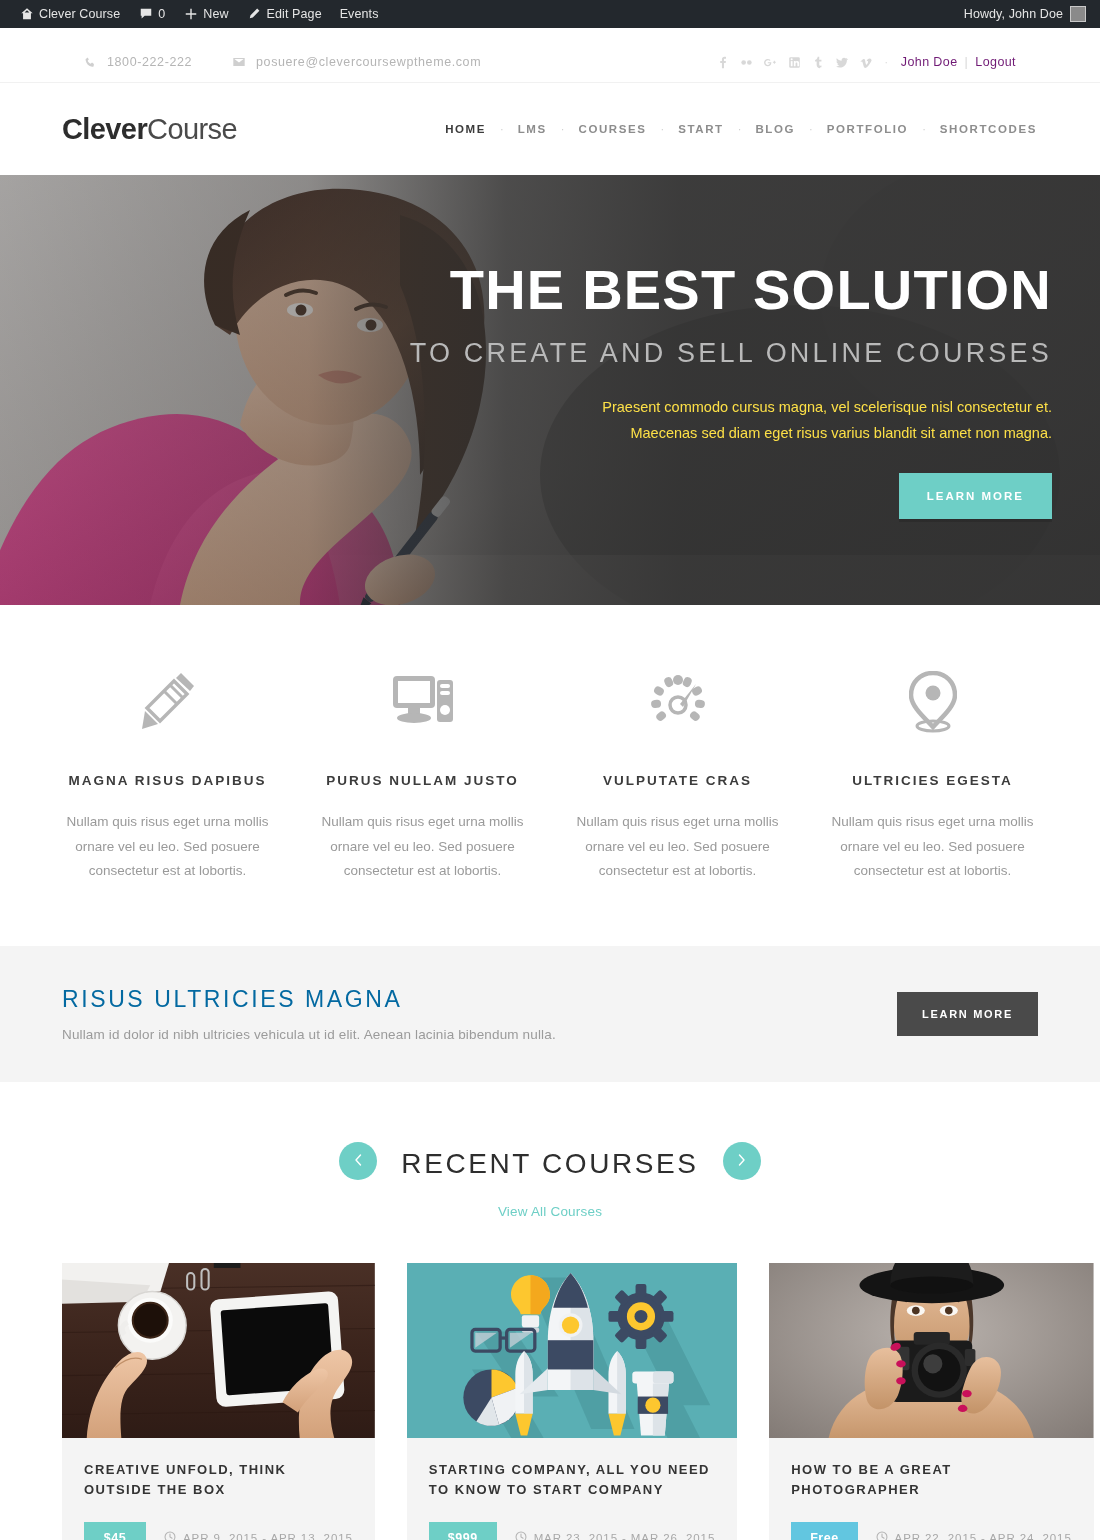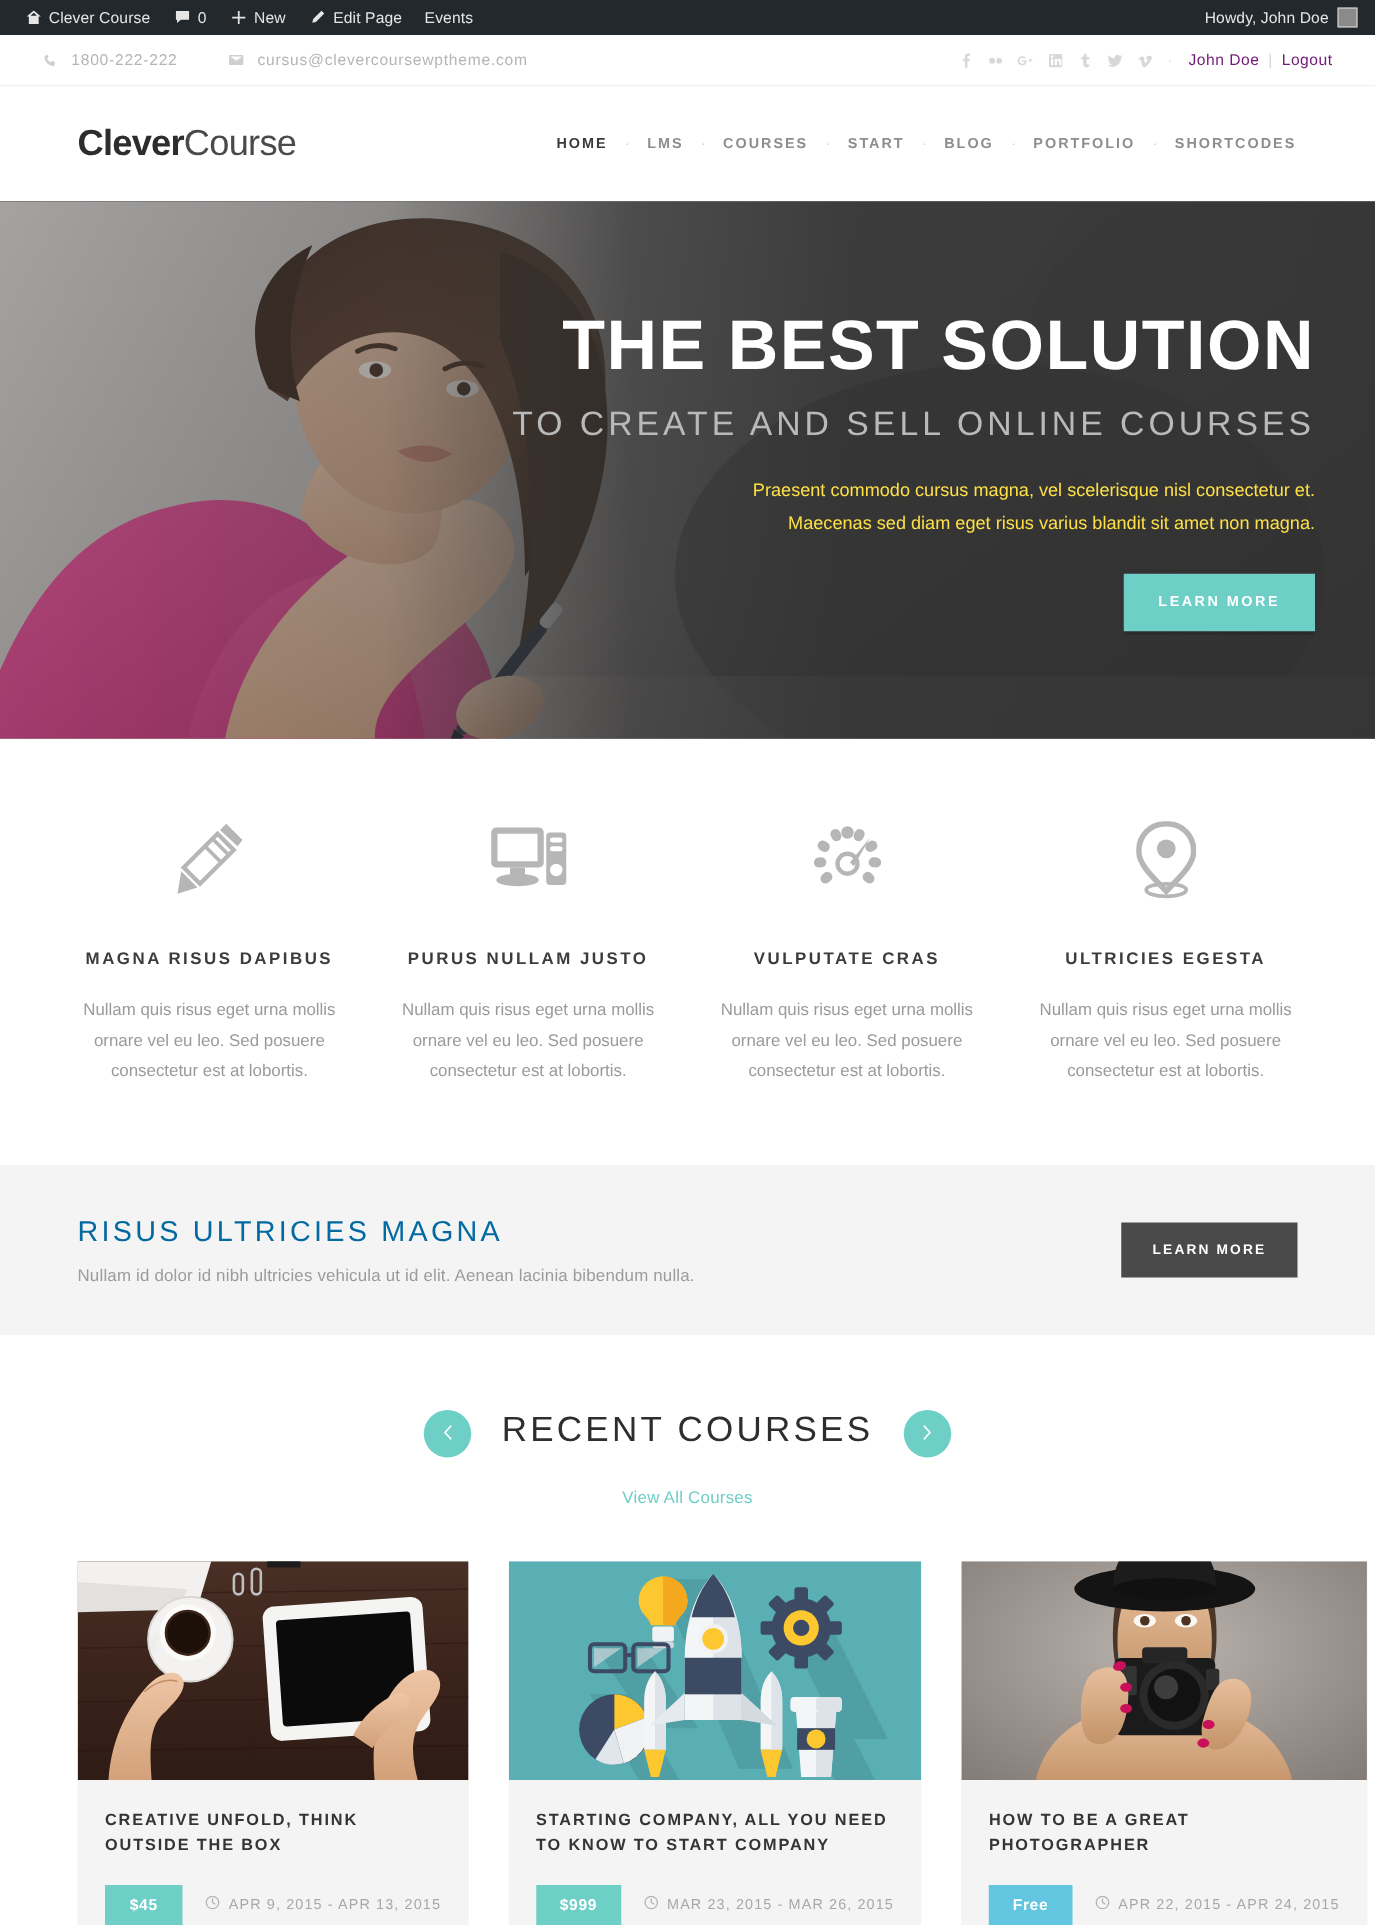--- a/index.html
+++ b/index.html
@@ -27,22 +27,22 @@
   .ab-right { margin-left:auto; display:flex; align-items:center; gap:7px; padding-right:4px; }
   .ab-avatar {
     width:16px; height:16px; background:#8a8a8a; border:1px solid #c9c9c9; display:inline-block;
   }
   .ab-icon { display:inline-flex; width:15px; height:15px; align-items:center; justify-content:center; }
   .ab-icon svg { display:block; }
 
   
   .topbar {
     height:40px; display:flex; align-items:center;
-    padding:0 34px; font-size:12.5px; color:#b5b5b5;
-    letter-spacing:.6px; background:#fff;
+    padding:0 84px; font-size:12.5px; color:#b5b5b5;
+    letter-spacing:.6px; background:#fff;margin-top:14px;
   }
   .tb-group { display:flex; align-items:center; gap:10px; margin-right:40px; }
   .tb-group .ico { color:#cfcfcf; display:inline-flex; }
   .tb-right { margin-left:auto; display:flex; align-items:center; gap:0; }
   .social {
     display:flex; align-items:center; gap:0;
   }
   .social a {
     width:24px; height:24px; display:flex; align-items:center; justify-content:center;
     color:#d8d8d8; text-decoration:none; font-size:15px;
@@ -124,21 +124,21 @@
   .cta p { font-size:13.5px; color:#9b9b9b; letter-spacing:.15px; }
   .btn-dark {
     background:#4a4a4a; color:#fff; border:none; cursor:pointer;
     font-size:11px; font-weight:bold; letter-spacing:1.7px; text-transform:uppercase;
     padding:16px 25px;
   }
 
   
   .courses { padding:60px 62px 40px; background:#fff; }
   .courses-head {
-    display:flex; align-items:flex-start; justify-content:center; gap:24px;
+    display:flex; align-items:flex-end; justify-content:center; gap:24px;
   }
   .arrow {
     width:38px; height:38px; border-radius:50%; background:#6ecfc6; color:#fff;
     display:flex; align-items:center; justify-content:center; cursor:pointer;
     font-size:14px; border:none; line-height:1;
   }
   .courses-head h2 {
     font-size:28px; font-weight:300; letter-spacing:2.6px; color:#2e2e2e;
     text-transform:uppercase;
   }
@@ -222,21 +222,21 @@
         </svg>
     </span>
     <span>1800-222-222</span>
   </div>
   <div class="tb-group">
     <span class="ico">
       <svg width="14" height="14" viewBox="0 0 16 16">
           <path fill="#cfcfcf" d="M1.5 3.5h13v9h-13v-9zm1.2 1.2L8 8.6l5.3-3.9H2.7z"></path>
         </svg>
     </span>
-    <span>cursus@clevercoursewptheme.com</span>
+    <span>posuere@clevercoursewptheme.com</span>
   </div>
   <div class="tb-right">
     <div class="social">
       <a href="#">
           <svg width="13" height="13" viewBox="0 0 16 16">
             <path fill="#d8d8d8" d="M9.8 15V8.6h2.1l.3-2.5H9.8V4.5c0-.7.2-1.2 1.2-1.2h1.3V1.1C12.1 1 11.3 1 10.4 1 8.6 1 7.3 2.1 7.3 4.2v1.9H5.2v2.5h2.1V15h2.5z"></path>
           </svg>
         </a>
       <a href="#">
           <svg width="15" height="13" viewBox="0 0 20 16">

